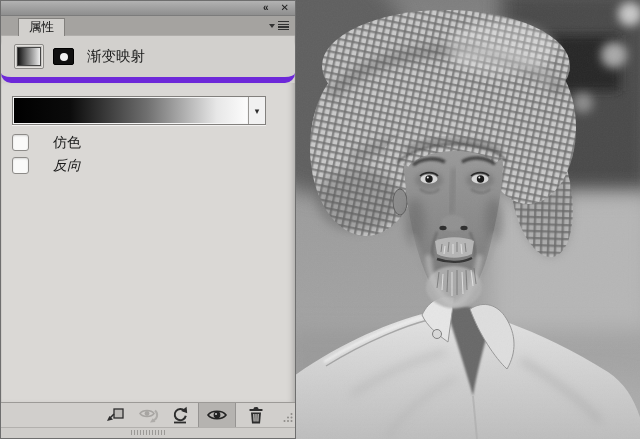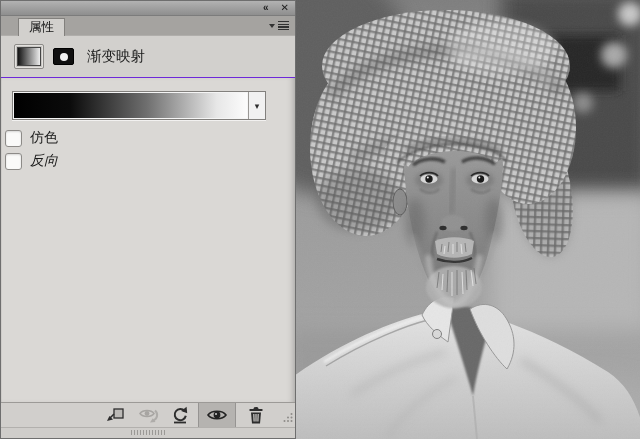--- a/index.html
+++ b/index.html
@@ -37,22 +37,22 @@
     font-size:12.5px;color:#141414;position:relative;top:1px;
   }
   .panel-menu{
     position:absolute;right:6px;top:4px;display:flex;align-items:center;gap:3px;
   }
   .pm-tri{width:0;height:0;border:3.5px solid transparent;border-top:4.5px solid #333;margin-top:4px;}
   .pm-lines{width:11px;height:9px;background:repeating-linear-gradient(180deg,#333 0 1.3px,transparent 1.3px 2.7px);}
 
   .header{
     height:41px;flex:0 0 41px;background:#d2d0cd;
-    border-bottom:1px solid #6d28d9;
-    display:flex;align-items:center;padding:0 13px;
+    border-bottom:6px solid #6d28d9;
+    display:flex;align-items:center;padding:0 13px;border-radius:10px;
   }
   .thumb-sel{
     padding:2px;border:1px solid #8d8b88;border-radius:2px;
     background:#c7c5c2;box-shadow:inset 0 0 0 1px #e3e1de;
   }
   .gradient-thumb{
     width:22px;height:17px;border:1px solid #454545;
     background:linear-gradient(90deg,#141414,#ededed);
   }
   .mask-thumb{
@@ -74,21 +74,21 @@
   }
   .gradient-bar{
     flex:1 1 auto;margin:1px;
     background:linear-gradient(90deg,#000 0%,#0b0b0b 24%,#6f6f6f 57%,#e7e7e7 87%,#fcfcfc 100%);
   }
   .gradient-dd{
     flex:0 0 16px;border-left:1px solid #9a9895;background:#f1f1f1;
     display:flex;align-items:center;justify-content:center;
     font-size:9px;color:#2d2d2d;
   }
-  .chk-row{position:absolute;left:4px;display:flex;align-items:center;gap:8px;height:18px;}
+  .chk-row{position:absolute;left:11px;display:flex;align-items:flex-start;gap:24px;height:18px;}
   .chk-row.r1{top:51px;}
   .chk-row.r2{top:74px;font-style:italic;}
   .checkbox{
     width:15px;height:15px;background:#fafaf9;border:1px solid #8d8b88;
     border-radius:3px;box-shadow:inset 0 1px 2px rgba(0,0,0,.14);
   }
   .chk-label{font-size:14px;color:#191919;}
 
   .toolbar{
     height:24px;flex:0 0 24px;background:#d1cfcc;

